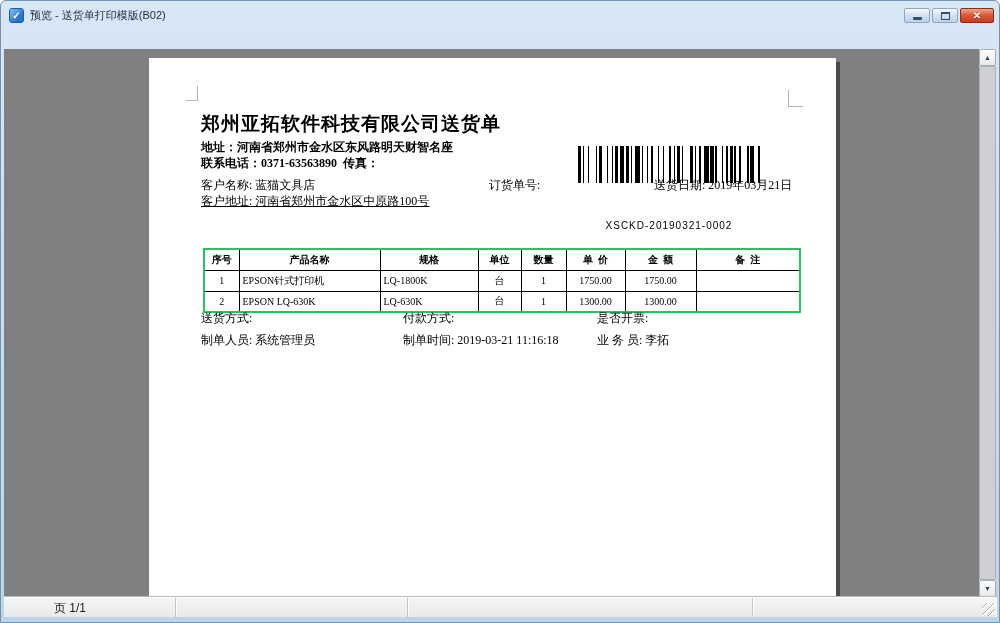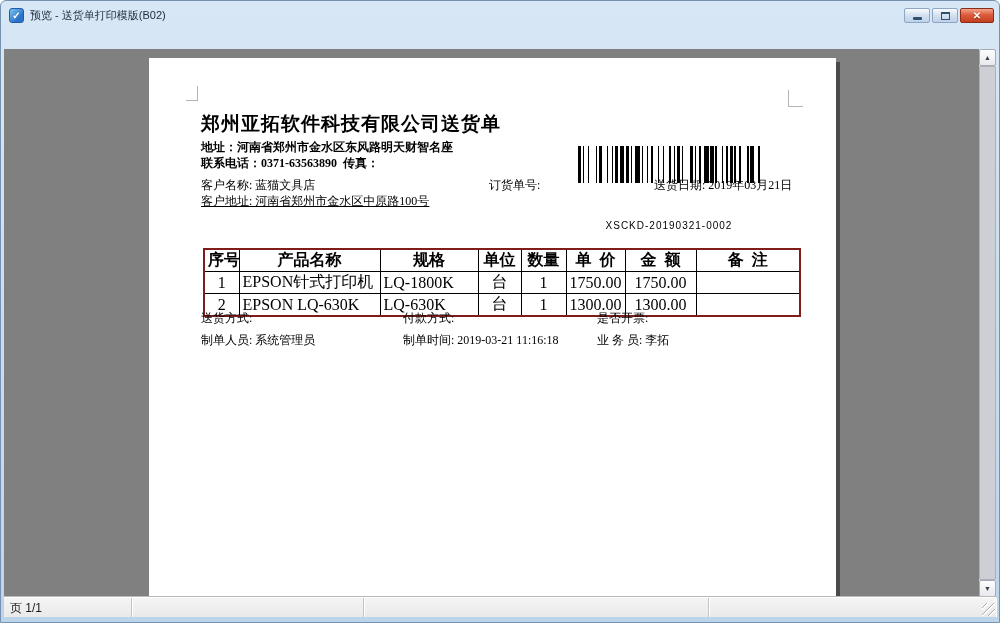--- a/index.html
+++ b/index.html
@@ -79,32 +79,32 @@
   .barcode-wrap { left:429px; top:52px; width:182px; text-align:center; }
   .barcode-bars { height:37px; width:182px; overflow:hidden; white-space:nowrap; background:#fff; font-size:0; }
   .barcode-bars span { display:inline-block; height:100%; }
   .barcode-text { font-size:10px; font-family:"Liberation Sans",sans-serif; letter-spacing:1px; margin-top:1px; }
 
   .info-item { font-size:12px; }
   .ir1 { top:119px; } .ir2 { top:135px;text-decoration:underline; }
   .c1 { left:52px; } .c2 { left:340px; } .c3 { left:505px; }
 
   .items-wrap { left:54px; top:154px; }
-  table.items { border-collapse:collapse; table-layout:fixed; width:596px; font-size:16px; border:2px solid #7f1d1d; }
+  table.items { border-collapse:collapse; table-layout:fixed; width:596px; font-size:10px; border:2px solid #22c55e; }
   table.items th, table.items td { border:1px solid #000; height:21px; padding:0 3px; overflow:hidden; white-space:pre; font-weight:normal; }
   table.items th { font-weight:bold; text-align:center; }
   td.al { text-align:left; } td.ac { text-align:center; }
 
   .fr1 { top:252px; } .fr2 { top:274px; }
   .fc1 { left:52px; } .fc2 { left:254px; } .fc3 { left:448px; }
   .footer-item { font-size:12px; }
   .receiver-line { left:52px; top:300px; font-size:12px; font-weight:bold; font-family:"Liberation Sans",sans-serif; }
 
   
-  .statusbar { position:absolute; left:3px; right:3px; bottom:5px; height:20px; background:linear-gradient(#f5f5f5,#e9e9e9); border-top:1px solid #fdfdfd; box-shadow:0 -1px 0 #b9b9b9; display:flex; font-size:12px; color:#1a1a1a; }
+  .statusbar { position:absolute; left:3px; right:3px; bottom:5px; height:20px; background:linear-gradient(#f5f5f5,#e9e9e9); border-top:1px solid #fdfdfd; box-shadow:0 -1px 0 #b9b9b9; display:flex; font-size:12px; color:#1a1a1a;padding-left:44px; }
   .sp { border-right:1px solid #c4c4c4; box-shadow:1px 0 0 #fff; padding:2px 6px; }
   .sp1 { width:128px; } .sp2 { width:232px; } .sp3 { width:345px; }
   .sp4 { flex:1; border-right:none; position:relative; }
   .gripper { position:absolute; right:1px; bottom:1px; width:13px; height:13px; background:repeating-linear-gradient(135deg, transparent 0 3px, #aaa 3px 4px, #fff 4px 5px); }
 </style>
 </head>
 <body>
 
 <div class="window">
 

